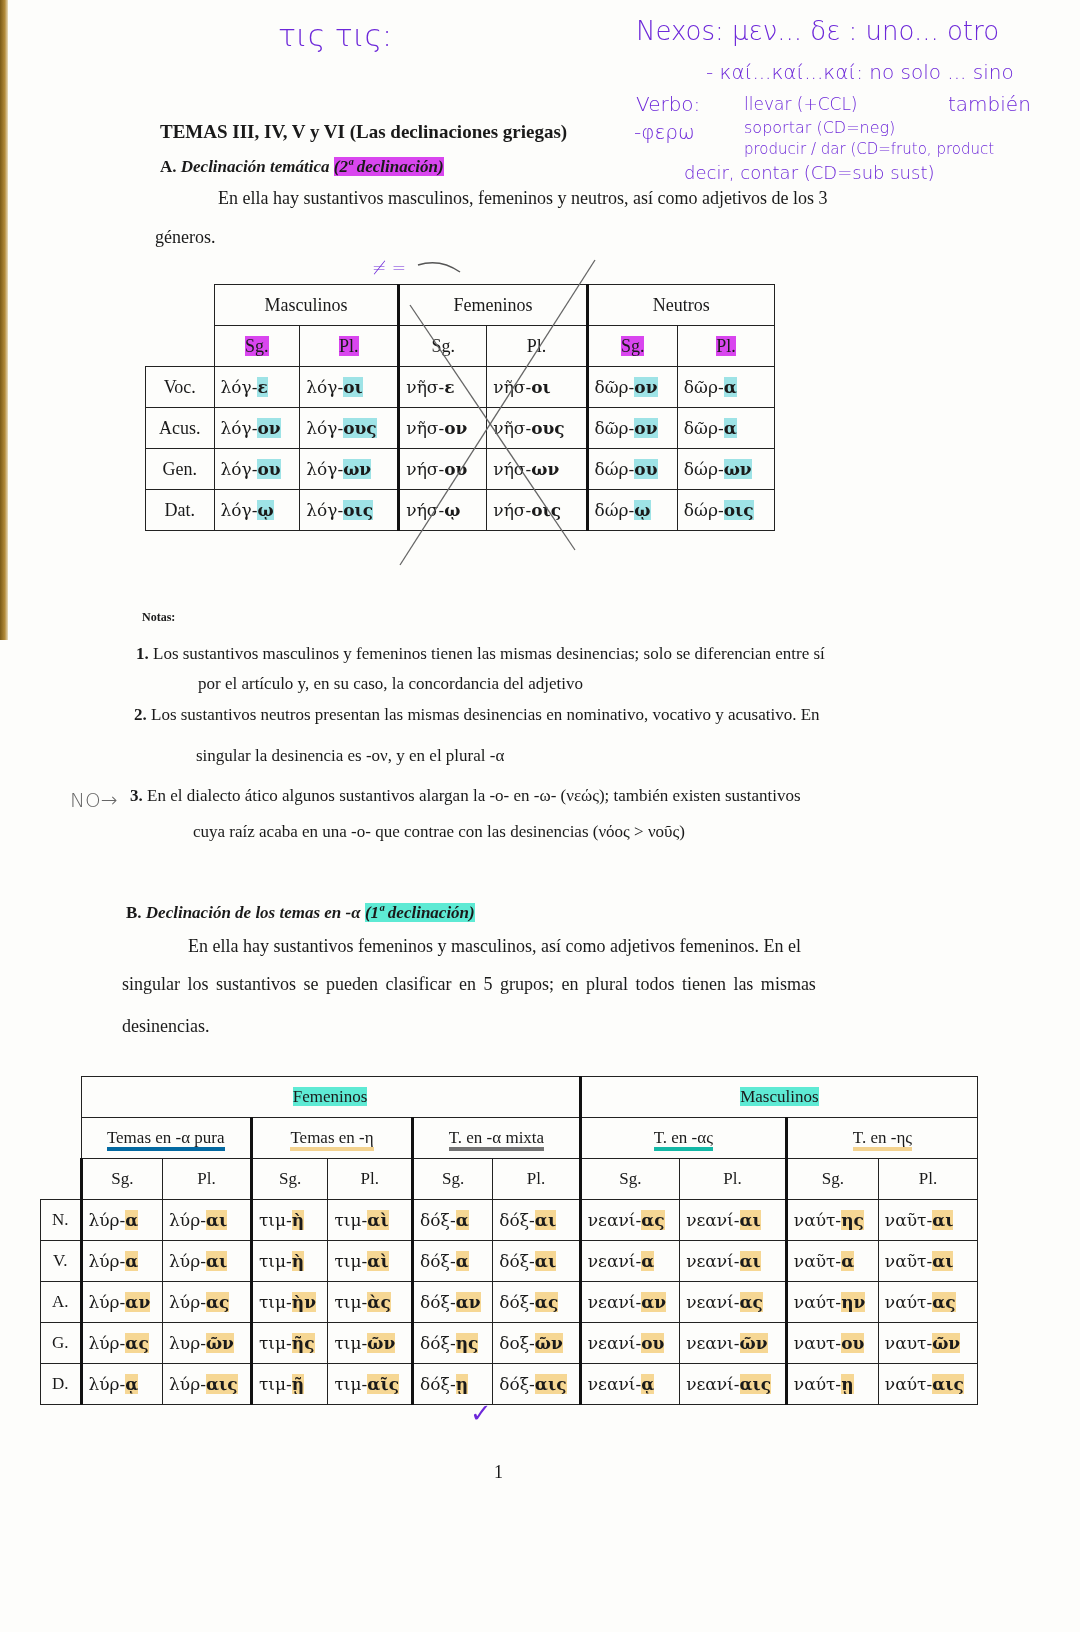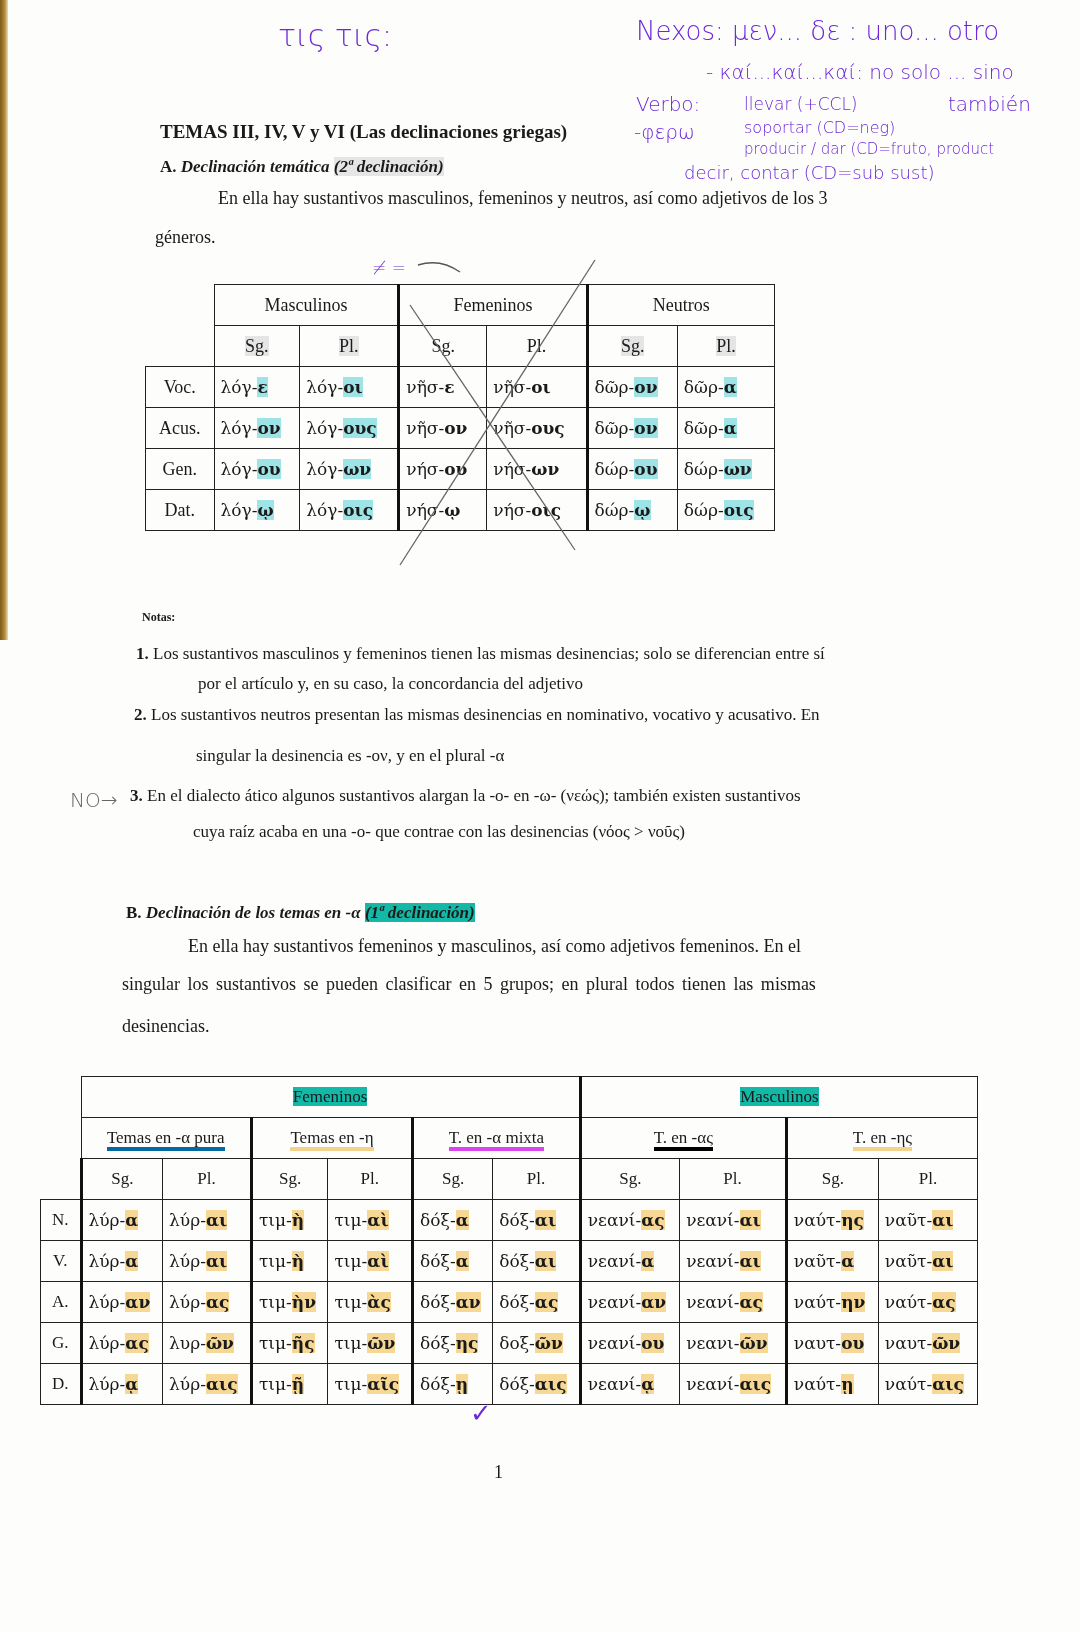--- a/index.html
+++ b/index.html
@@ -10,22 +10,22 @@
     color:#1a1a1a;
     position:relative;
   }
   .edge { position:absolute; left:0; top:0; width:8px; height:640px;
     background:linear-gradient(90deg,#7a5a18,#b38b3a 60%,#e8dcc0); }
   .abs { position:absolute; white-space:nowrap; }
   .hand { font-family:"DejaVu Sans", sans-serif; color:#6d28d9; font-weight:300; }
   .title { font-weight:bold; font-size:19px; }
   .sec { font-weight:bold; font-size:17px; }
   .sec i { font-style:italic; }
-  .hl-cyan { background:#e5e5e5; }
-  .hl-yellow { background:#14b8a6; }
+  .hl-cyan { background:#d946ef; }
+  .hl-yellow { background:#5eead4; }
   .para { font-size:18px; }
   table.dec { border-collapse:collapse; position:absolute; font-size:18px; }
   table.dec td { border:1.5px solid #222; text-align:left; padding:0 6px; height:40px; }
   table.dec td.hd { text-align:center; }
   table.dec td.blank { border:none; }
   table.dec td.case { text-align:center; }
   .g { font-family:"DejaVu Serif", serif; font-size:17px; }
   .g b { font-weight:bold; }
   .cy b { background:#9ee3e6; }
   .ye b { background:#f6d794; }
@@ -139,22 +139,22 @@
   <tbody>
       <tr>
     <td class="blank" style="width:28px;"></td>
     <td class="hd" colspan="6"><span class="hl-yellow">Femeninos</span></td>
     <td class="hd thick-l" colspan="4"><span class="hl-yellow">Masculinos</span></td>
   </tr>
   <tr>
     <td class="blank"></td>
     <td class="hd" colspan="2"><span style="border-bottom:4px solid #0369a1;">Temas en -α pura</span></td>
     <td class="hd thick-l" colspan="2"><span style="border-bottom:4px solid #f3d28e;">Temas en -η</span></td>
-    <td class="hd thick-l" colspan="2"><span style="border-bottom:4px solid #d946ef;">T. en -α mixta</span></td>
-    <td class="hd thick-l" colspan="2"><span style="border-bottom:4px solid #000000;">T. en -ας</span></td>
+    <td class="hd thick-l" colspan="2"><span style="border-bottom:4px solid #737373;">T. en -α mixta</span></td>
+    <td class="hd thick-l" colspan="2"><span style="border-bottom:4px solid #14b8a6;">T. en -ας</span></td>
     <td class="hd thick-l" colspan="2"><span style="border-bottom:4px solid #f3d28e;">T. en -ης</span></td>
   </tr>
   <tr id="tableB-sub">
         <td class="blank"></td>
         <td class="hd thick-l">Sg.</td>
         <td class="hd">Pl.</td>
         <td class="hd thick-l">Sg.</td>
         <td class="hd">Pl.</td>
         <td class="hd thick-l">Sg.</td>
         <td class="hd">Pl.</td>

